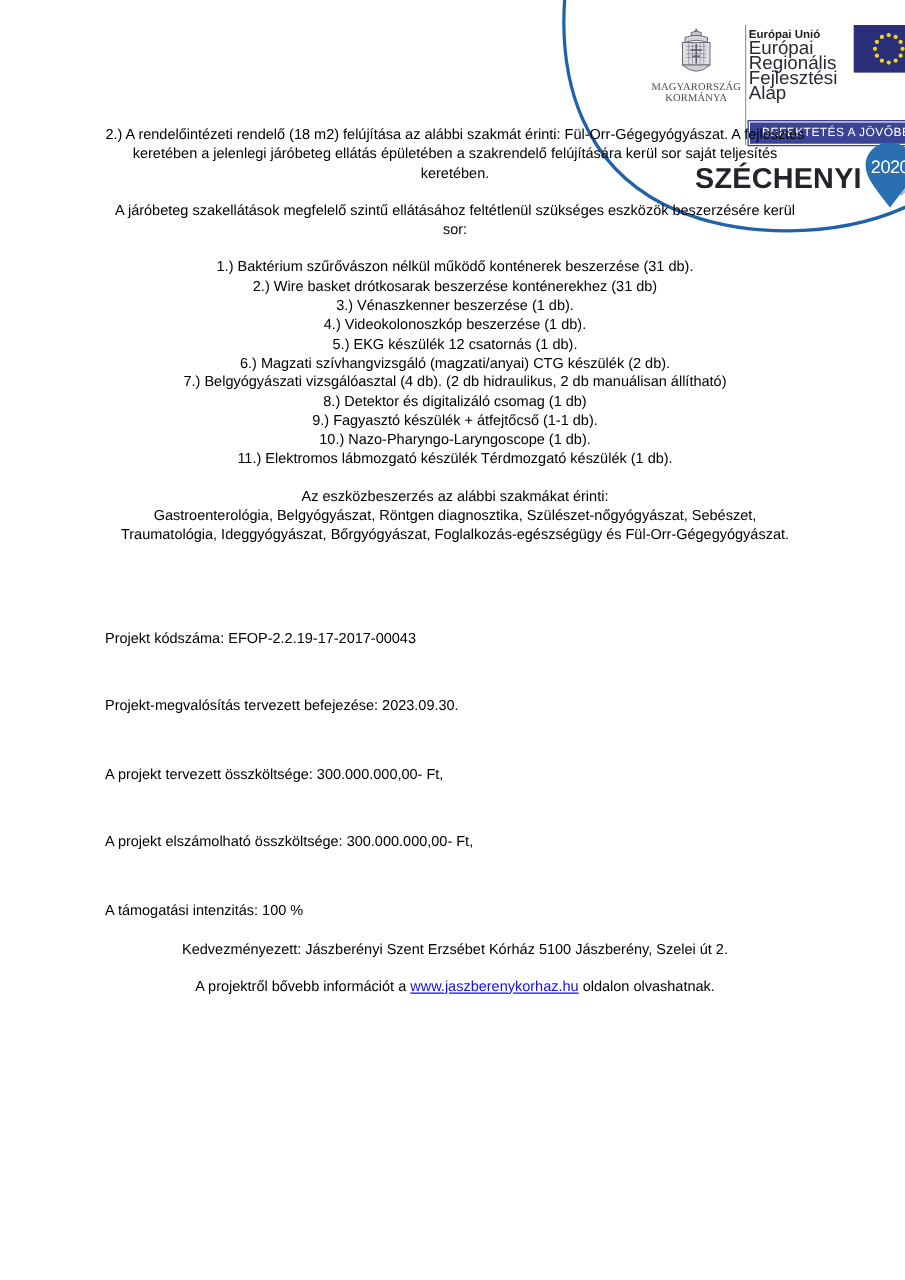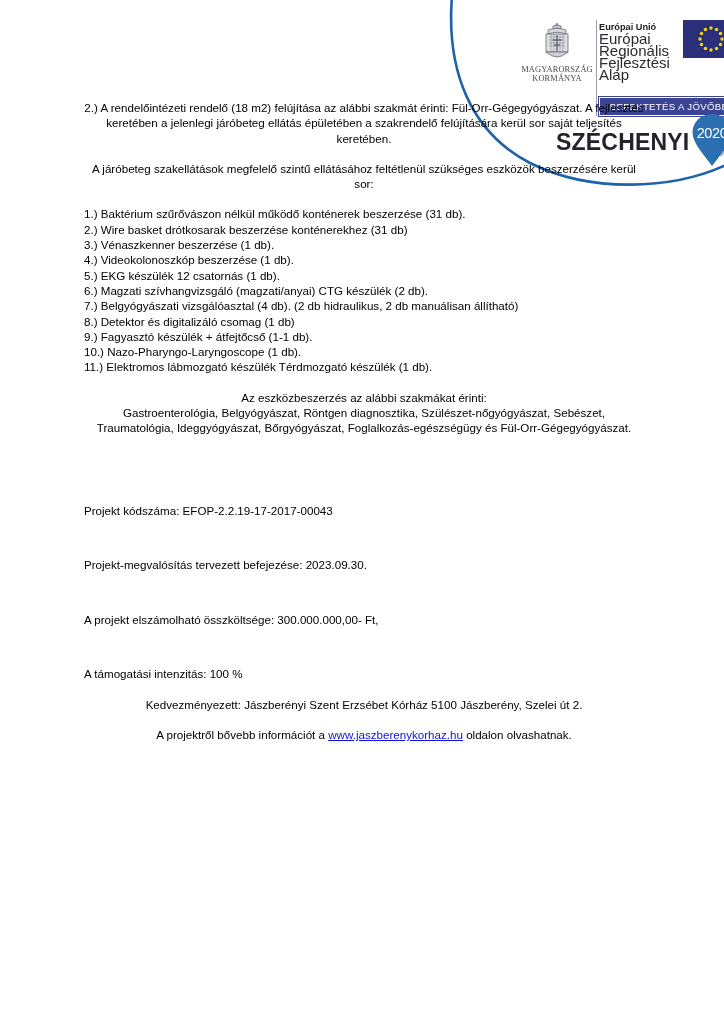--- a/index.html
+++ b/index.html
@@ -152,20 +152,21 @@
   }
   .para {
     margin: 0 0 15px 0;
     text-align: center;
   }
   .para.tight { margin-bottom: 0; }
   .list {
     margin: 12px 0 15px 0;
     padding: 0;
     list-style: none;
+    text-align: center;
   }
   .list li {
     margin: 0;
     padding: 0;
     line-height: 15.3px;
   }
   .spacer-sm { height: 13px; }
   .facts {
     margin: 0 0 15px 0;
   }
@@ -281,20 +282,21 @@
   </ul>
 
   <p class="para tight">Az eszközbeszerzés az alábbi szakmákat érinti:</p>
   <p class="para">Gastroenterológia, Belgyógyászat, Röntgen diagnosztika, Szülészet-nőgyógyászat, Sebészet, Traumatológia, Ideggyógyászat, Bőrgyógyászat, Foglalkozás-egészségügy és  Fül-Orr-Gégegyógyászat.</p>
 
   <div class="spacer-sm"></div>
 
   <div class="facts">
     <div>Projekt kódszáma: EFOP-2.2.19-17-2017-00043</div>
     <div>Projekt-megvalósítás tervezett befejezése: 2023.09.30.</div>
+    <div>A projekt tervezett összköltsége: 300.000.000,00- Ft,</div>
     <div>A projekt elszámolható összköltsége: 300.000.000,00- Ft,</div>
     <div>A támogatási intenzitás: 100 %</div>
   </div>
 
   <p class="para">Kedvezményezett: Jászberényi Szent Erzsébet Kórház 5100 Jászberény, Szelei út 2.</p>
 
   <p class="para"><span>A projektről bővebb információt a </span><a class="weblink" href="#">www.jaszberenykorhaz.hu</a><span> oldalon olvashatnak.</span></p>
 
 </div>
 

